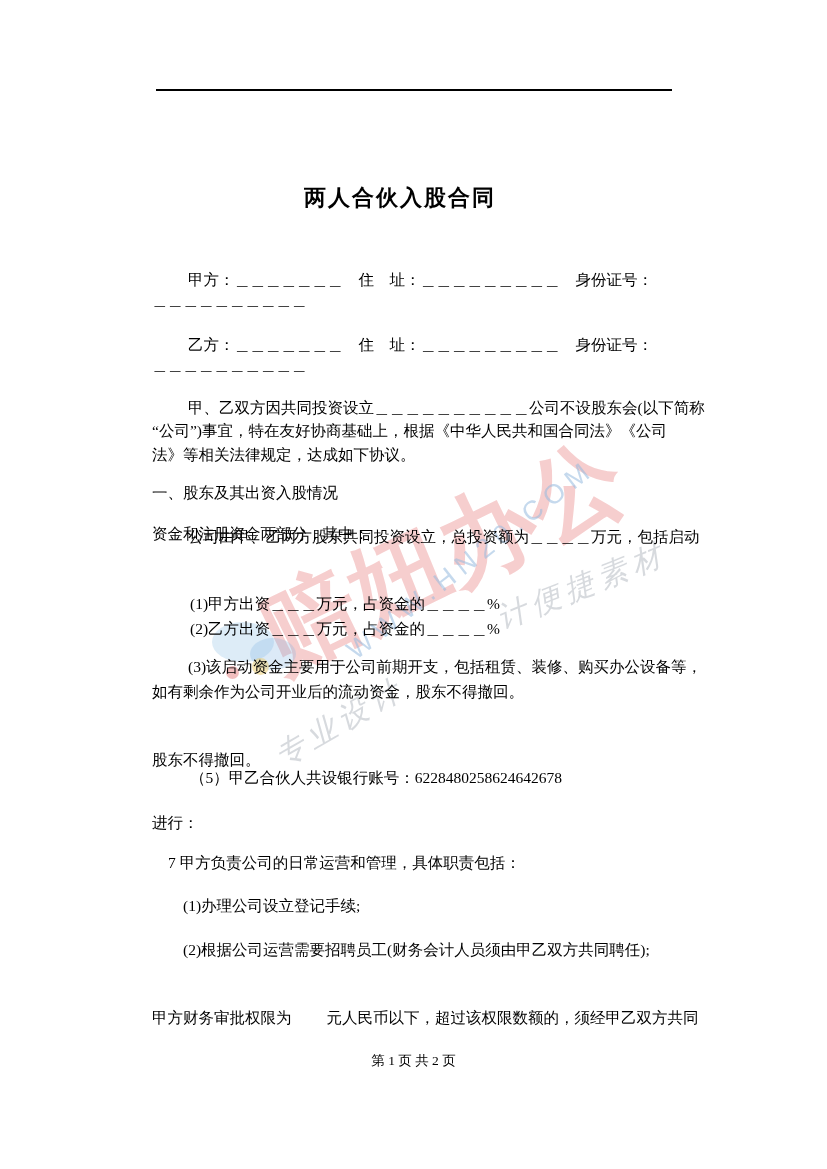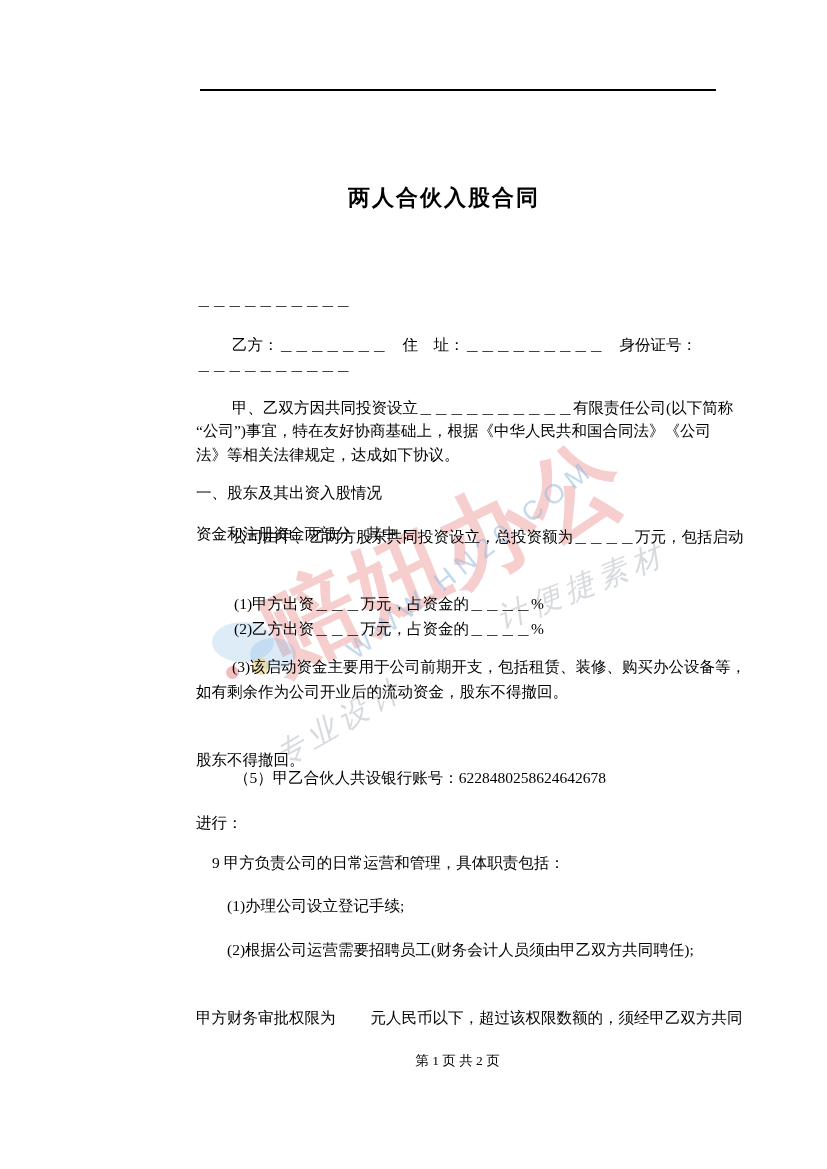--- a/index.html
+++ b/index.html
@@ -5,21 +5,21 @@
   * { margin:0; padding:0; box-sizing:border-box; }
   html,body { background:#ffffff; }
   .page {
     position:relative;
     width:827px; height:1169px;
     background:#ffffff;
     overflow:hidden;
     font-family:"Liberation Serif", serif;
     color:#000;
   }
-  .content { position:absolute; inset:0; z-index:2;margin-left:44px; }
+  .content { position:absolute; inset:0; z-index:2; }
   .header-rule {
     position:absolute; left:156px; top:89px;
     width:516px; height:2px; background:#000;
   }
   .title {
     position:absolute; left:0; top:183px; width:800px;
     text-align:center;
     font-size:22px; font-weight:bold;
     letter-spacing:2px;
     white-space:pre;
@@ -84,37 +84,38 @@
     <span class="blob blob-blue2"></span>
     <span class="blob blob-yellow"></span>
     <span class="blob blob-red"></span>
   </div>
 
   <div class="content">
     <div class="header-rule"></div>
 
     <div class="title">两人合伙入股合同</div>
 
+    <div class="line ind" style="top:270px">甲方：＿＿＿＿＿＿＿　住　址：＿＿＿＿＿＿＿＿＿　身份证号：</div>
     <div class="line" style="top:290px">＿＿＿＿＿＿＿＿＿＿</div>
     <div class="line ind" style="top:335px">乙方：＿＿＿＿＿＿＿　住　址：＿＿＿＿＿＿＿＿＿　身份证号：</div>
     <div class="line" style="top:355px">＿＿＿＿＿＿＿＿＿＿</div>
 
-    <div class="line ind" style="top:398px">甲、乙双方因共同投资设立＿＿＿＿＿＿＿＿＿＿有限责任公司(以下简称</div>
+    <div class="line ind" style="top:398px">甲、乙双方因共同投资设立＿＿＿＿＿＿＿＿＿＿公司不设股东会(以下简称</div>
     <div class="line" style="top:421px">“公司”)事宜，特在友好协商基础上，根据《中华人民共和国合同法》《公司</div>
     <div class="line" style="top:445px">法》等相关法律规定，达成如下协议。</div>
     <div class="line" style="top:483px">一、股东及其出资入股情况</div>
     <div class="line ind" style="top:527px">公司由甲、乙两方股东共同投资设立，总投资额为＿＿＿＿万元，包括启动</div>
     <div class="line" style="top:524px">资金和注册资金两部分，其中：</div>
     <div class="line item" style="top:594px">(1)甲方出资＿＿＿万元，占资金的＿＿＿＿%</div>
     <div class="line item" style="top:619px">(2)乙方出资＿＿＿万元，占资金的＿＿＿＿%</div>
     <div class="line ind" style="top:657px">(3)该启动资金主要用于公司前期开支，包括租赁、装修、购买办公设备等，</div>
     <div class="line" style="top:682px">如有剩余作为公司开业后的流动资金，股东不得撤回。</div>
     <div class="line" style="top:750px">股东不得撤回。</div>
     <div class="line item" style="top:768px">（5）甲乙合伙人共设银行账号：6228480258624642678</div>
     <div class="line" style="top:813px">进行：</div>
-    <div class="line sub" style="top:853px">9 甲方负责公司的日常运营和管理，具体职责包括：</div>
+    <div class="line sub" style="top:853px">7 甲方负责公司的日常运营和管理，具体职责包括：</div>
     <div class="line num" style="top:896px">(1)办理公司设立登记手续;</div>
     <div class="line num" style="top:940px">(2)根据公司运营需要招聘员工(财务会计人员须由甲乙双方共同聘任);</div>
     <div class="line" style="top:1008px">甲方财务审批权限为　　 元人民币以下，超过该权限数额的，须经甲乙双方共同</div>
 
     <div class="footer">第 1 页 共 2 页</div>
   </div>
 </div>
 
 </body></html>

